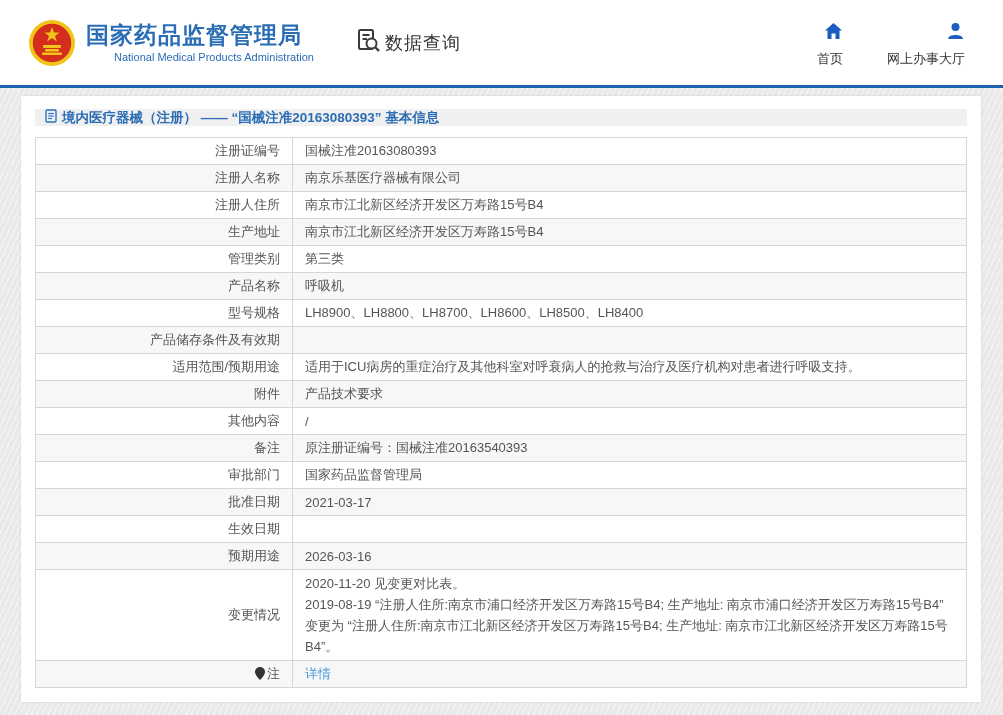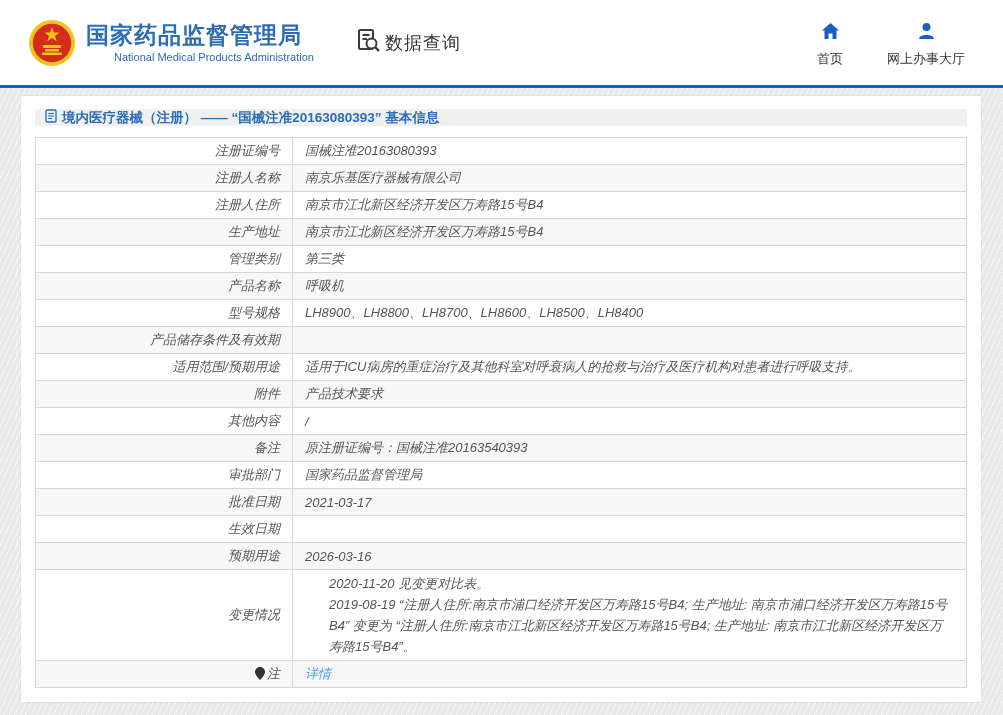--- a/index.html
+++ b/index.html
@@ -19,21 +19,21 @@
   .header-rule { height:3px; background:#1c62ae; }
   .logo { width:48px; height:48px; flex:0 0 auto; cursor:pointer; }
   .org { margin-left:10px; }
   .org-zh { color:#2a6db5; font-size:23px; font-weight:bold; letter-spacing:1px; line-height:26px; }
   .org-en { color:#2a6db5; font-size:11px; margin-top:3px;padding-left:28px; }
   .dq { display:flex; align-items:center; margin-left:42px; cursor:pointer; }
   .dq svg { width:25px; height:25px; }
   .dq-label { font-size:18px; color:#333; font-weight:normal; margin-left:4px; letter-spacing:1px; }
   .spacer { flex:1; }
   .nav { display:flex; gap:44px; align-items:flex-start; margin-top:4px; }
-  .nav-item { display:flex; flex-direction:column; align-items:center; cursor:pointer; }
+  .nav-item { display:flex; flex-direction:column; align-items:flex-end; cursor:pointer; }
   .nav-item svg { width:19px; height:19px; }
   .nav-label { font-size:13px; color:#333; margin-top:5px; white-space:nowrap; }
 
   
   .card {
     width:960px; margin:8px auto 0 21px; background:#fff;
     padding:13px 14px 14px 14px; min-height:603px;
     box-shadow:0 0 2px rgba(0,0,0,.12);
   }
   .title-bar {
@@ -42,25 +42,25 @@
   }
   .title-bar svg { width:12px; height:14px; flex:0 0 auto; }
   .page-title { color:#2a6db5; font-size:13.5px; font-weight:bold; margin-left:5px; }
 
   
   table.info { width:932px; border-collapse:collapse; table-layout:fixed; }
   table.info col.c1 { width:257px; }
   table.info tr:nth-child(even) { background:#f7f7f7; }
   table.info th, table.info td {
     border:1px solid #d6d6d6; font-size:13px; font-weight:normal;
-    height:27px; padding:3px 12px; color:#555; vertical-align:middle;font-style:italic;
+    height:27px; padding:3px 12px; color:#555; vertical-align:middle;
   }
   table.info th { text-align:right; }
   table.info td { text-align:left; word-break:break-all; }
-  table.info td div { line-height:21px;margin-left:24px; }
+  table.info td div { line-height:21px; }
   a.detail { color:#4a9ee0; text-decoration:none; font-size:13px; }
   .pin { display:inline-block; vertical-align:-2px; margin-right:2px; }
   .pin svg { width:10px; height:13px; }
 </style>
 </head>
 <body>
 
 <div class="header">
   <div class="logo">
     <svg viewBox="0 0 48 48" aria-hidden="true">

